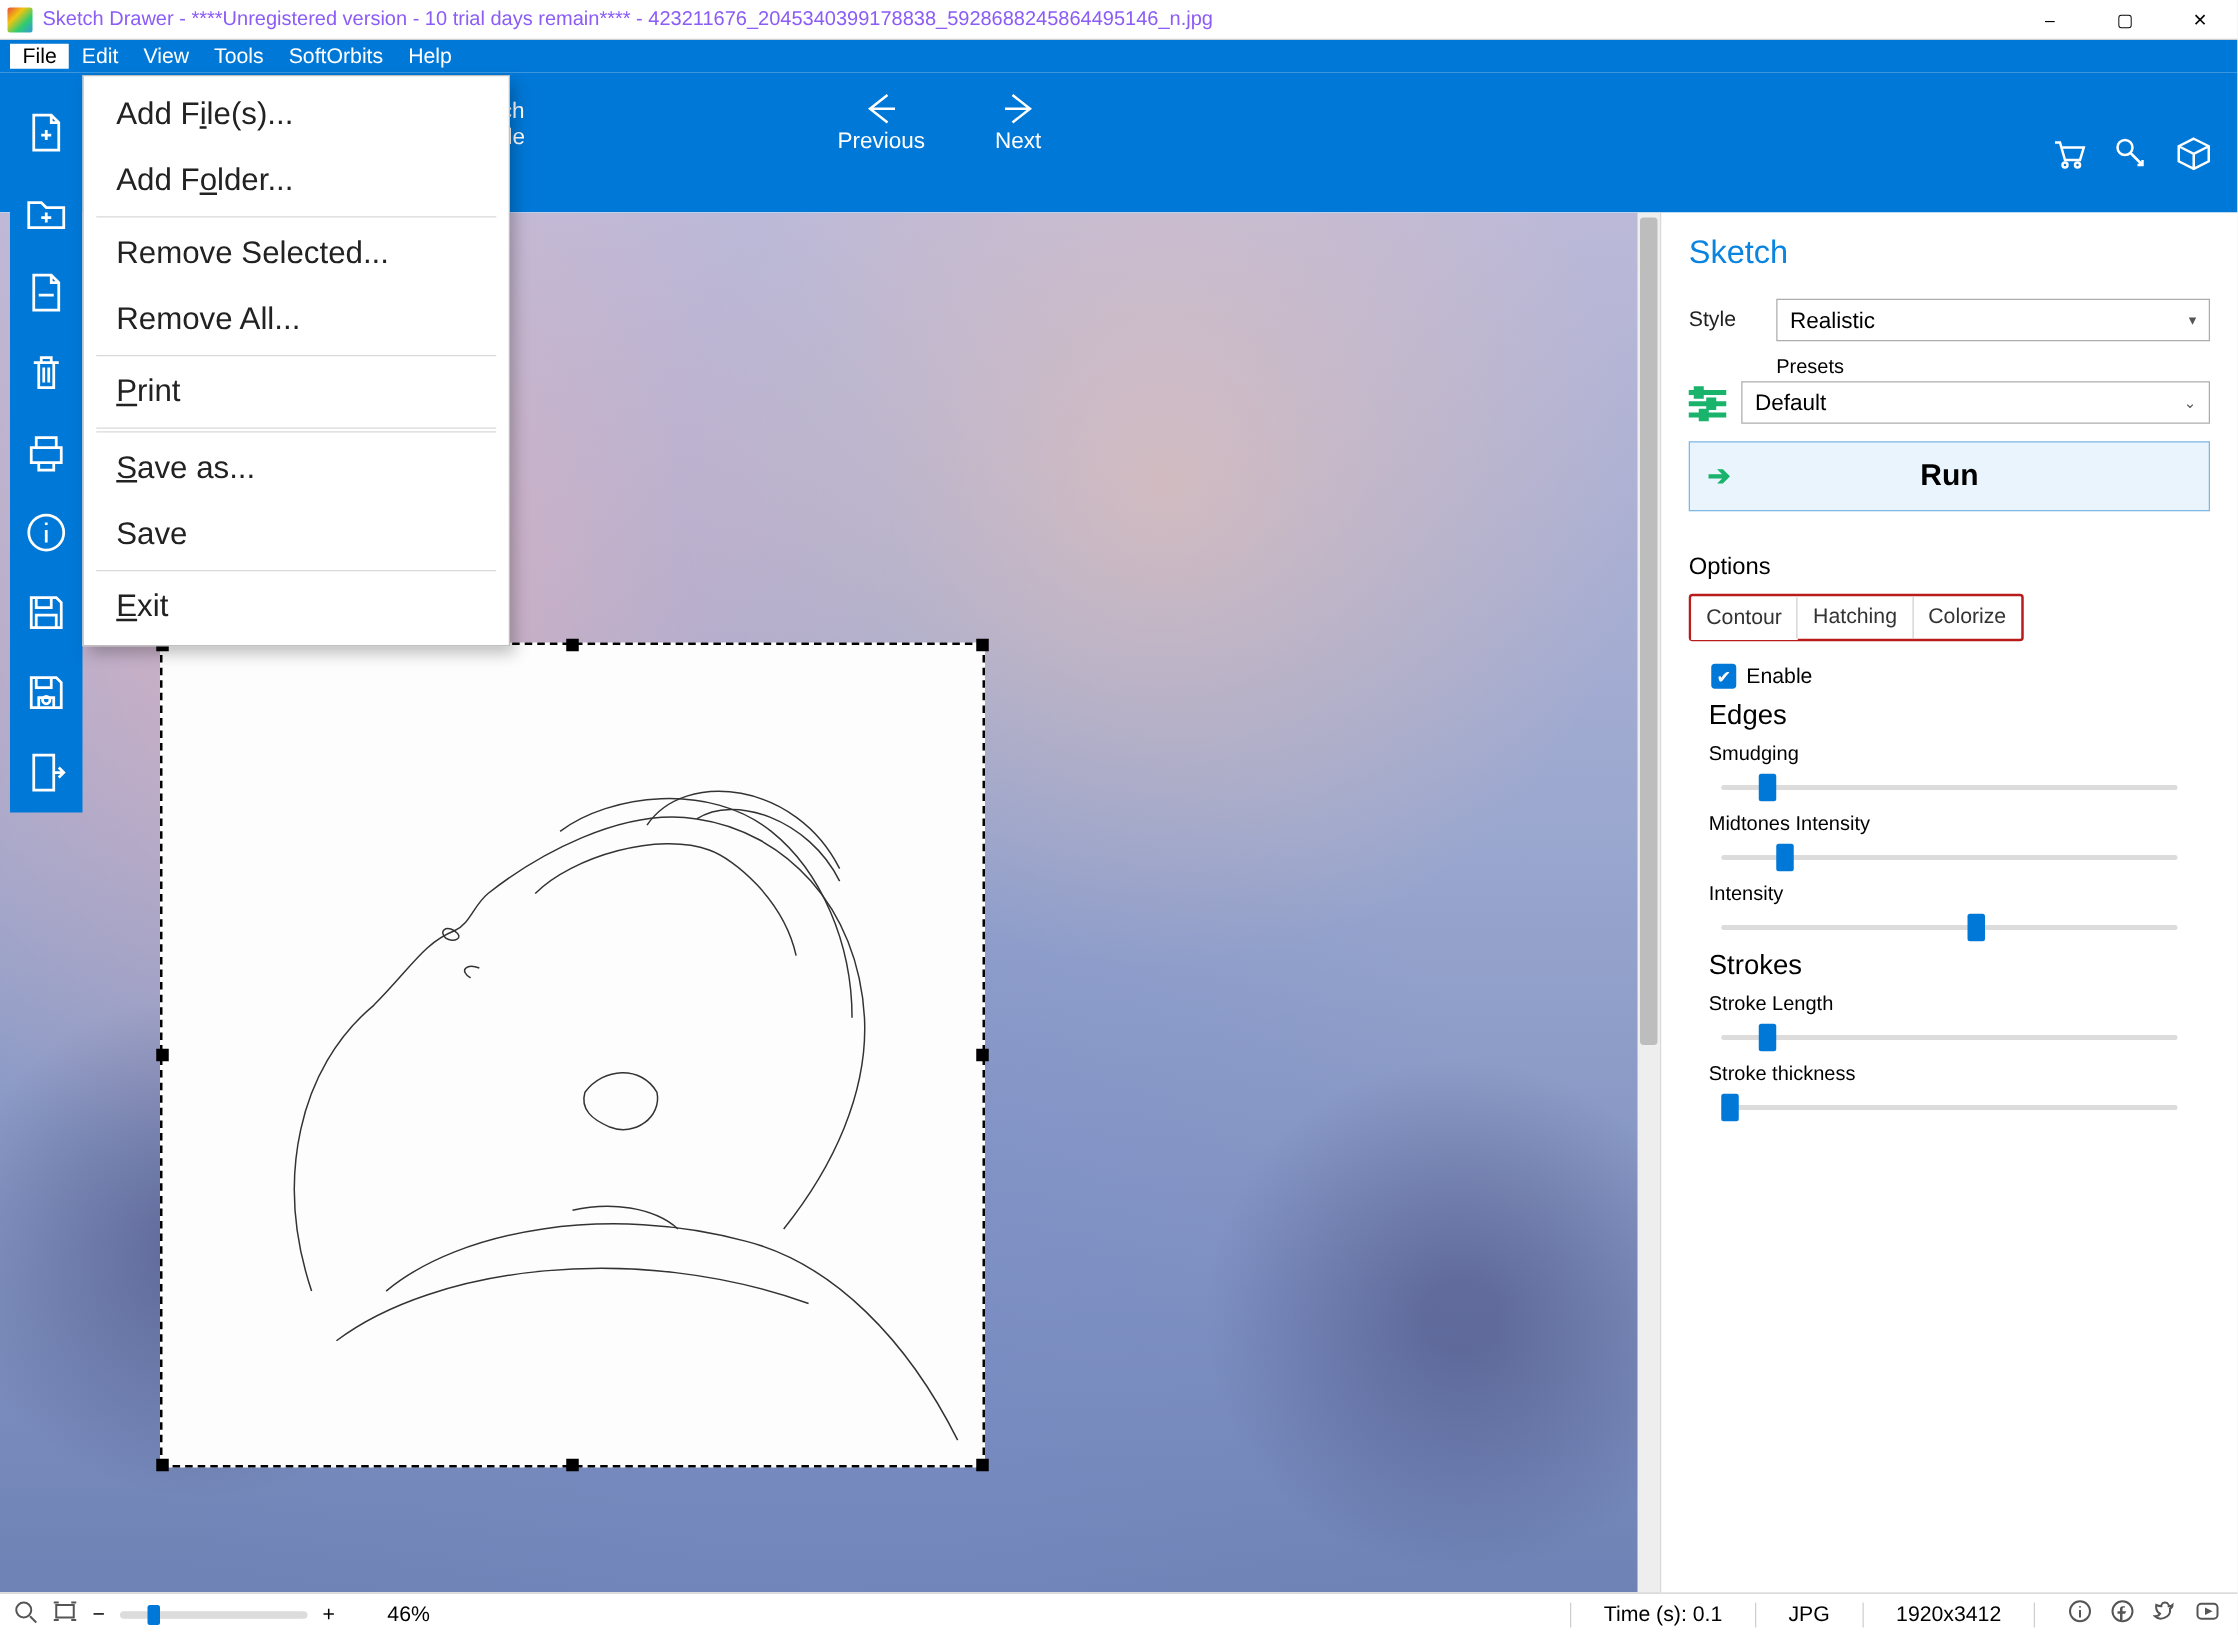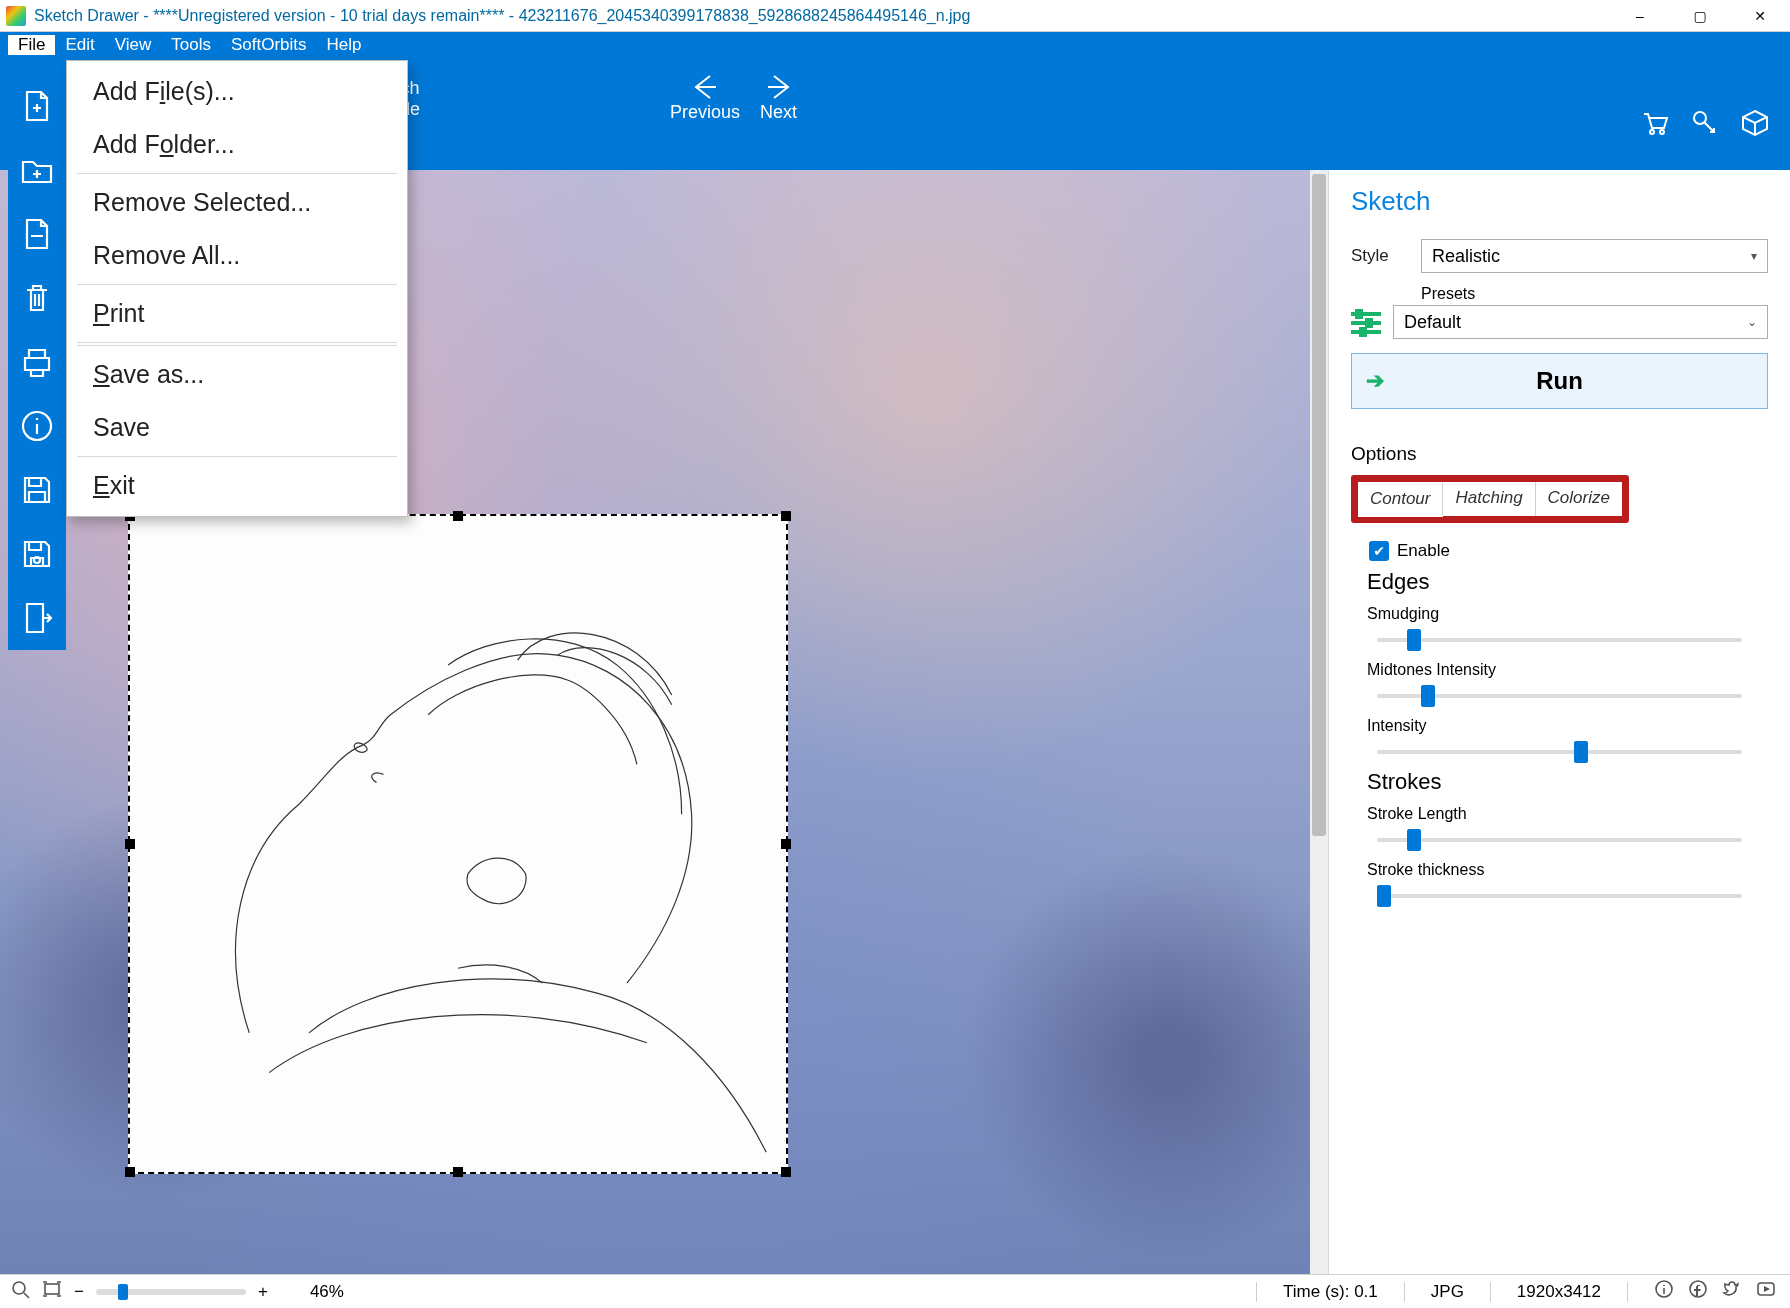--- a/index.html
+++ b/index.html
@@ -1,32 +1,32 @@
 <!DOCTYPE html>
 <html><head>
 <meta charset="utf-8">
 <style>
 * { margin: 0; padding: 0; box-sizing: border-box; font-family: "Segoe UI", Tahoma, sans-serif; user-select: none; }
 html, body { width: 1790px; height: 1308px; overflow: hidden; background: #f0f0f0; }
 
 
 .titlebar { height: 32px; background: #fff; display: flex; align-items: center; padding-left: 6px; border-bottom: 1px solid #d0d0d0; }
 .titlebar .app-icon { width: 20px; height: 20px; margin-right: 8px; background: linear-gradient(135deg,#e74c3c,#f1c40f,#2ecc71,#3498db); border-radius: 2px; }
-.titlebar .title { font-size: 16px; color: #0369a1; flex: 1; white-space: nowrap; overflow: hidden; }
+.titlebar .title { font-size: 16px; color: #8b5cf6; flex: 1; white-space: nowrap; overflow: hidden; }
 .titlebar .win-ctrls { display: flex; }
 .titlebar .win-btn { width: 60px; height: 32px; display: flex; align-items: center; justify-content: center; font-size: 14px; color: #000; }
 
 
 .menubar { height: 26px; background: #0078d7; display: flex; align-items: center; padding-left: 8px; }
 .menubar .menu-item { padding: 0 10px; color: #fff; font-size: 17px; display: flex; align-items: center; }
 .menubar .menu-item.active { background: #fff; color: #000; }
 
 
 .toolbar { height: 112px; background: #0078d7; display: flex; align-items: center; color: #fff; position: relative; }
-.toolbar .nav-group { position: absolute; left: 670px; top: 14px; display: flex; gap: 20px; }
+.toolbar .nav-group { position: absolute; left: 670px; top: 14px; display: flex; gap: 56px; }
 .toolbar .nav-btn { display: flex; flex-direction: column; align-items: center; font-size: 18px; }
 .toolbar .nav-btn svg { width: 30px; height: 30px; stroke: #fff; fill: none; stroke-width: 2; }
 .toolbar .header-icons { position: absolute; right: 20px; top: 50px; display: flex; gap: 20px; }
 .toolbar .header-icons svg { width: 30px; height: 30px; stroke: #fff; fill: none; stroke-width: 2; }
 
 
 .toolbar .mode-group { position: absolute; left: 400px; top: 20px; display:flex; flex-direction:column; align-items:center; font-size:18px; }
 
 
 .leftstrip { position: absolute; left: 8px; top: 60px; width: 58px; background: #0078d7; display: flex; flex-direction: column; align-items: center; padding-top: 14px; z-index: 40; }
@@ -66,21 +66,21 @@
 .rightpanel { width: 462px; background: #fff; border-left: 1px solid #d9d9d9; padding: 16px 22px 8px 22px; overflow:hidden; position:relative; }
 .rightpanel h2 { color: #0b84e0; font-size: 26px; font-weight: 500; margin-bottom: 22px; }
 .rp-row { display: flex; align-items: center; margin-bottom: 12px; }
 .rp-label { width: 70px; font-size: 17px; color: #222; }
 .rp-input { flex: 1; height: 34px; border: 1px solid #adadad; padding: 0 10px; font-size: 18px; display:flex; align-items:center; justify-content:space-between; background:#fff; }
 .rp-input .chev { font-size: 12px; color:#555; }
 .presets-label { font-size: 16px; margin-left: 70px; margin-bottom:2px; }
 .run-btn { margin-top: 14px; height: 56px; border: 1px solid #7eb9e6; background: #e9f4fc; display: flex; align-items: center; justify-content: center; font-size: 24px; font-weight: 700; position:relative; }
 .run-btn .arrow { position:absolute; left:14px; color:#19b36b; font-size:22px; }
 .options-label { margin-top: 34px; font-size: 19px; }
-.tabs { display: flex; border: 7px solid #b91c1c; border-radius:3px; margin-top:10px; width:fit-content;font-style:italic; }
+.tabs { display: flex; border: 2px solid #b91c1c; border-radius:3px; margin-top:10px; width:fit-content; }
 .tabs .tab { padding: 6px 12px; font-size: 17px; color:#333; border-right:1px solid #cfcfcf; }
 .tabs .tab:last-child { border-right:none; }
 .tabs .tab.active { background:#fff; border-bottom:2px solid #fff; position:relative; top:1px; }
 .enable-row { display:flex; align-items:center; gap:8px; margin:18px 0 8px 18px; font-size:17px; }
 .enable-row .cb { width:20px; height:20px; background:#0078d7; border-radius:3px; display:flex; align-items:center; justify-content:center; color:#fff; font-size:14px; }
 .section-h { font-size:22px; margin:6px 0 2px 16px; }
 .slider-label { font-size:16px; margin:10px 0 6px 16px; }
 .slider { position:relative; height:22px; margin:0 26px 6px 26px; }
 .slider .track { position:absolute; left:0; right:0; top:9px; height:4px; background:#dcdcdc; border-radius:2px; }
 .slider .thumb { position:absolute; top:0; width:14px; height:22px; background:#0078d7; border-radius:2px; }

